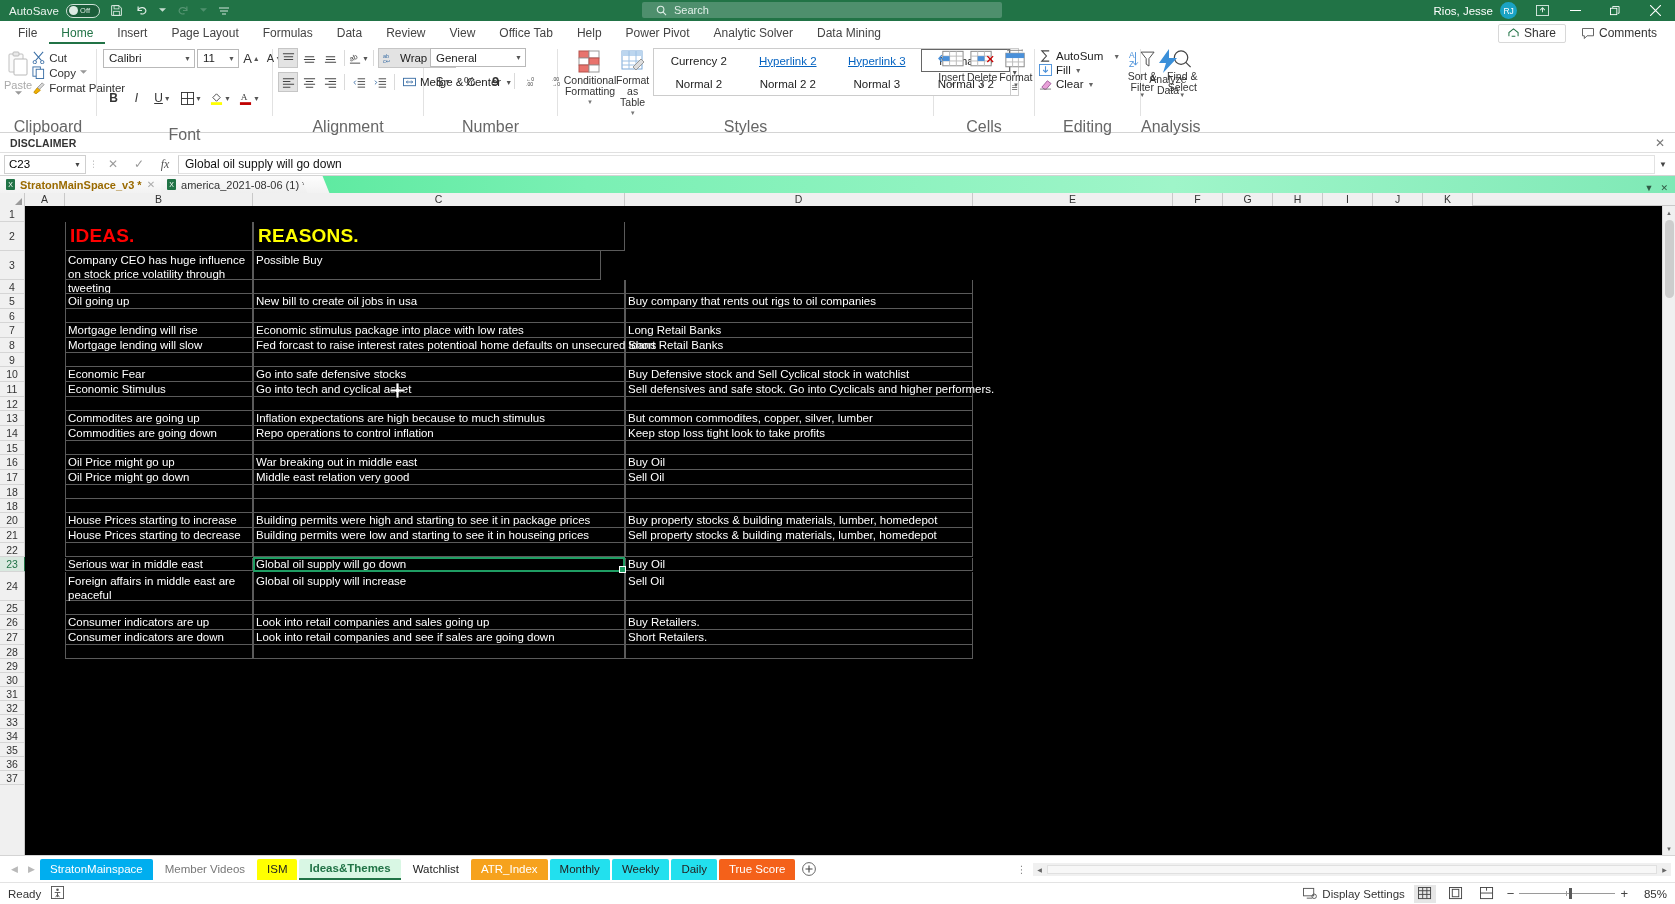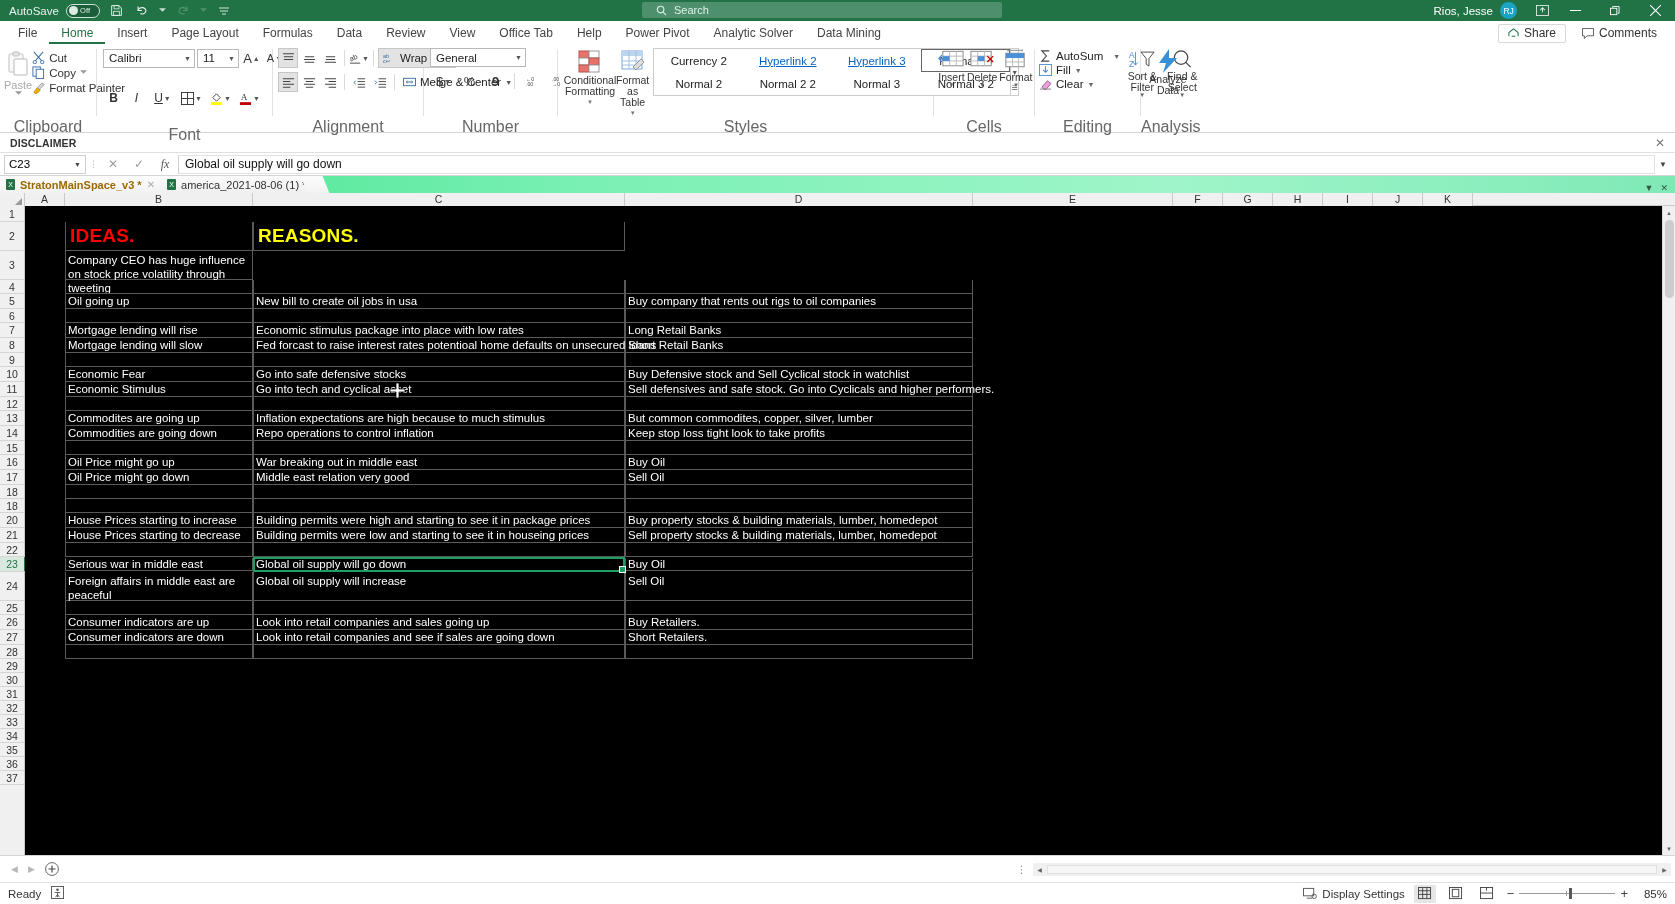--- a/index.html
+++ b/index.html
@@ -908,20 +908,23 @@
             <div class="cell hdrcell" style="width: 50px; min-width: 50px;"></div>
             <div class="cell hdrcell" style="width: 50px; min-width: 50px;"></div>
             <div class="cell hdrcell" style="width: 50px; min-width: 50px;"></div>
             <div class="cell hdrcell" style="width: 50px; min-width: 50px;"></div>
           </div>
           <div class="srow" style="height: 29px;">
             <div class="cell wrapcell" style="width: 40px; min-width: 40px;"></div>
             <div class="cell b-box wrapcell" style="width: 188px; min-width: 188px;">
               <span>Company CEO has huge influence on stock price volatility through tweeting</span>
             </div>
+            <div class="cell b-box wrapcell" style="width: 348px; min-width: 348px;">
+              <span>Possible Buy</span>
+            </div>
             <div class="cell wrapcell" style="width: 200px; min-width: 200px;"></div>
             <div class="cell wrapcell" style="width: 50px; min-width: 50px;"></div>
             <div class="cell wrapcell" style="width: 50px; min-width: 50px;"></div>
             <div class="cell wrapcell" style="width: 50px; min-width: 50px;"></div>
             <div class="cell wrapcell" style="width: 50px; min-width: 50px;"></div>
             <div class="cell wrapcell" style="width: 50px; min-width: 50px;"></div>
             <div class="cell wrapcell" style="width: 50px; min-width: 50px;"></div>
           </div>
           <div class="srow" style="height: 14px;">
             <div class="cell" style="width: 40px; min-width: 40px;"></div>
@@ -1460,20 +1463,32 @@
         <div class="sbtn">▲</div>
         <div class="vthumb"></div>
         <div class="sbtn">▼</div>
       </div>
     </div>
   </div>
 
   <div class="sheettabs">
     <div class="navarrow">◀</div>
     <div class="navarrow">▶</div>
+    <div id="sheettablist" style="display:flex; align-items:center;">
+        <div class="stab" style="background: rgb(0, 174, 239); color: rgb(255, 255, 255);">StratonMainspace</div>
+        <div class="stab" style="background: rgb(255, 255, 255); color: rgb(119, 119, 119);">Member Videos</div>
+        <div class="stab" style="background: rgb(255, 255, 0); color: rgb(34, 34, 34);">ISM</div>
+        <div class="stab active" style="background: rgb(217, 247, 228); color: rgb(33, 115, 70);">Ideas&amp;Themes</div>
+        <div class="stab" style="background: rgb(255, 255, 255); color: rgb(34, 34, 34);">Watchlist</div>
+        <div class="stab" style="background: rgb(246, 162, 29); color: rgb(255, 255, 255);">ATR_Index</div>
+        <div class="stab" style="background: rgb(34, 224, 238); color: rgb(34, 34, 34);">Monthly</div>
+        <div class="stab" style="background: rgb(34, 224, 238); color: rgb(34, 34, 34);">Weekly</div>
+        <div class="stab" style="background: rgb(34, 224, 238); color: rgb(34, 34, 34);">Daily</div>
+        <div class="stab" style="background: rgb(244, 97, 26); color: rgb(255, 255, 255);">True Score</div>
+      </div>
     <div class="addsheet">
       <svg width="14" height="14" viewBox="0 0 14 14">
           <circle cx="7" cy="7" r="6.4" fill="none" stroke="#666"></circle>
           <path d="M7 3.5v7M3.5 7h7" stroke="#444" stroke-width="1.1"></path>
         </svg>
     </div>
     <div class="st-right">
       <div class="hdots">⋮</div>
       <div class="hscroll">
         <div class="hsb">◀</div>

